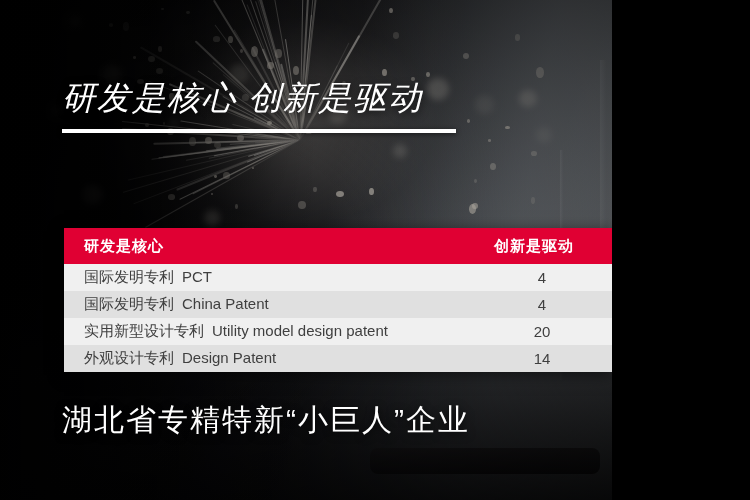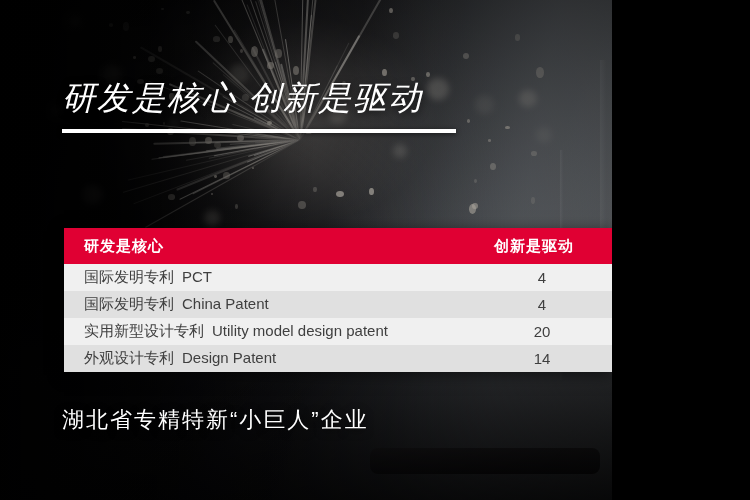--- a/index.html
+++ b/index.html
@@ -158,21 +158,21 @@
     white-space: nowrap;
   }
   .table-head .col-type { padding-left: 20px; }
   .table-head .col-count { text-align: center; padding-right: 18px; }
 
   .footline {
     position: absolute;
     left: 62px;
     top: 400px;
     color: #ffffff;
-    font-size: 22px;
+    font-size: 30px;
     line-height: 40px;
     font-weight: 500;
     letter-spacing: 2px;
     white-space: nowrap;
     text-shadow: 0 2px 9px rgba(0,0,0,0.8);
     text-align: right;
   }
 </style>
 </head>
 <body>

